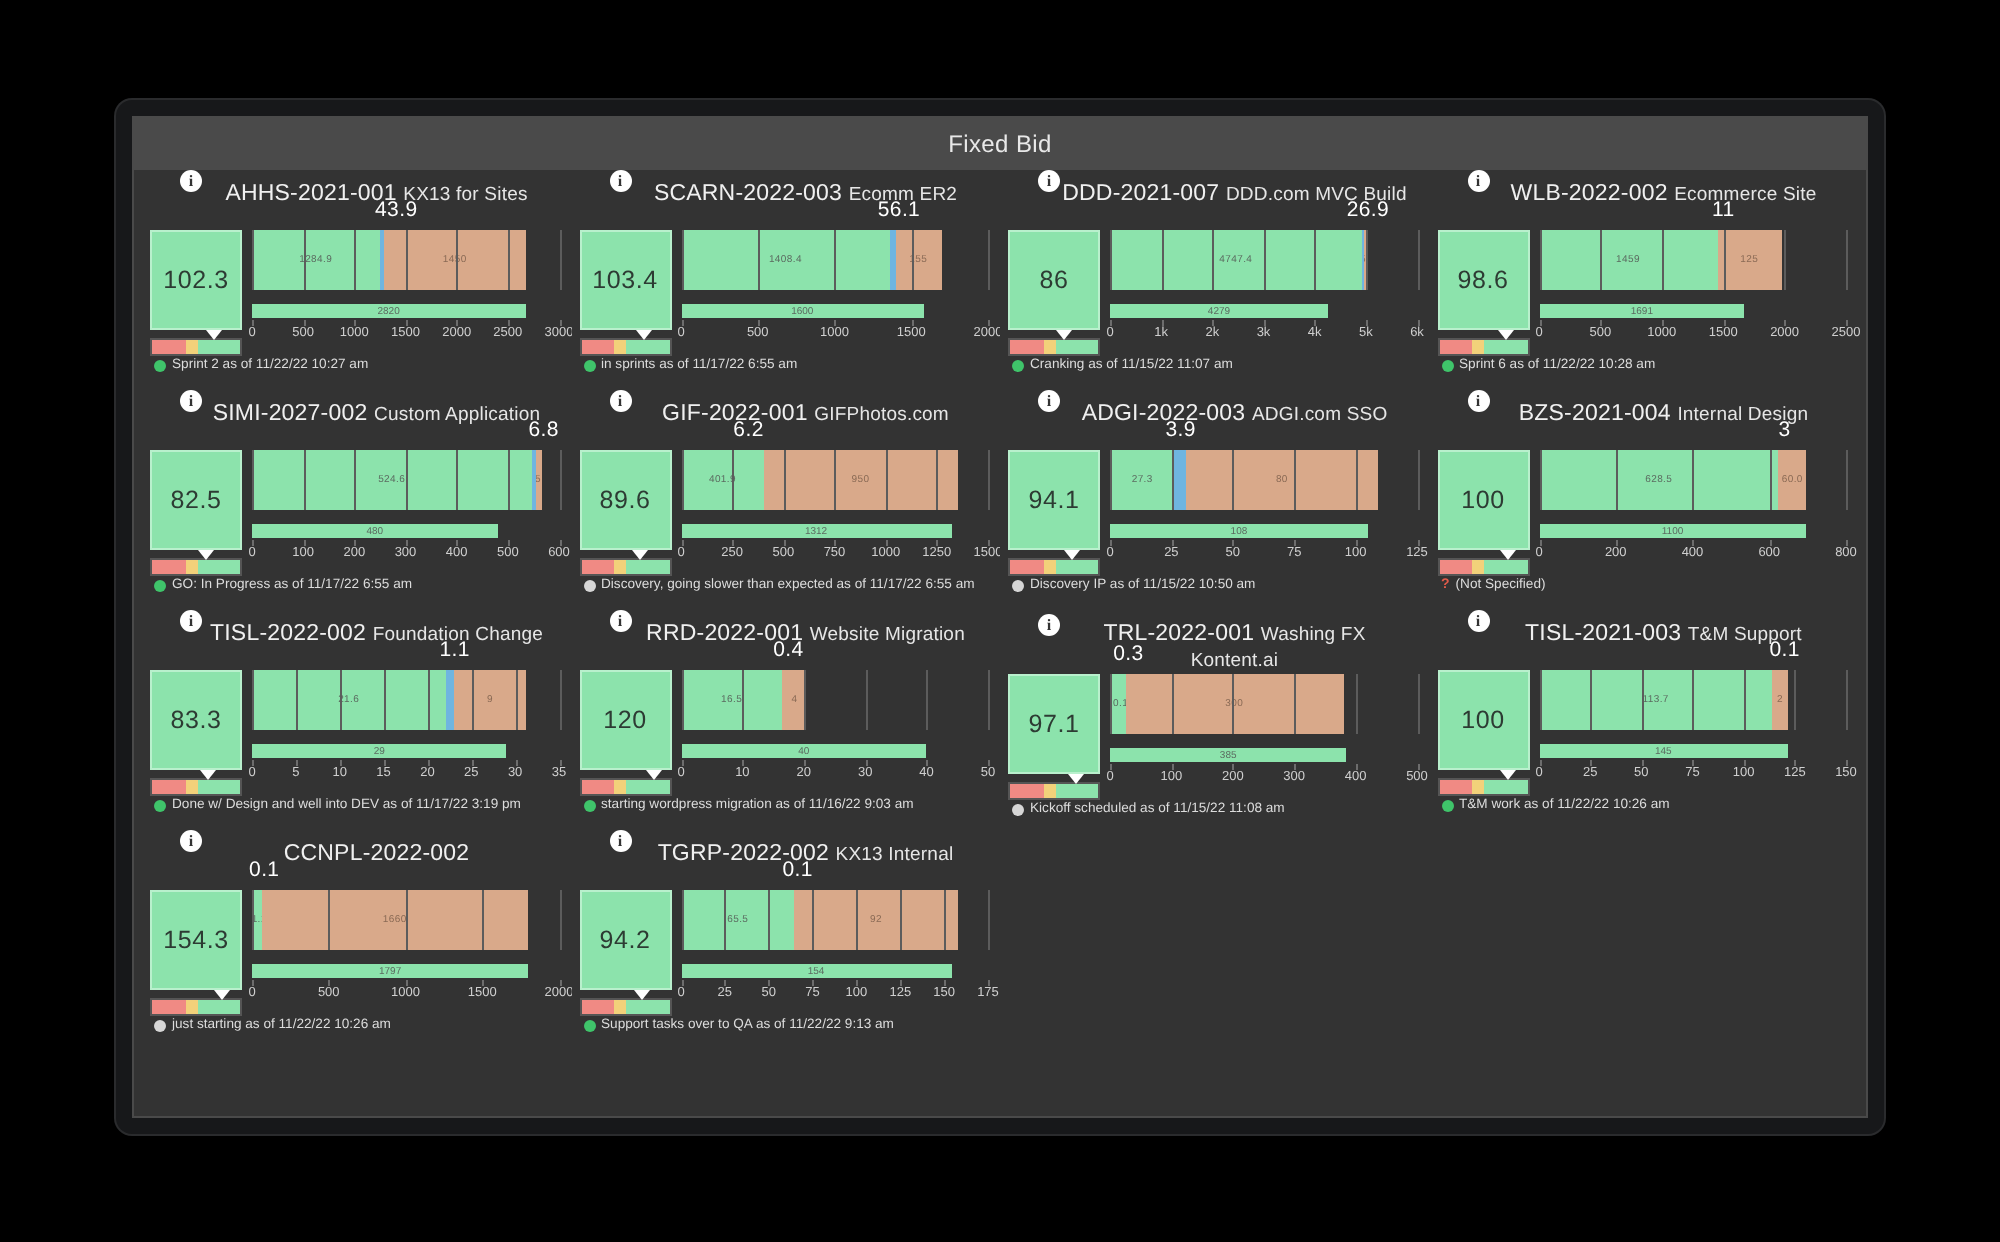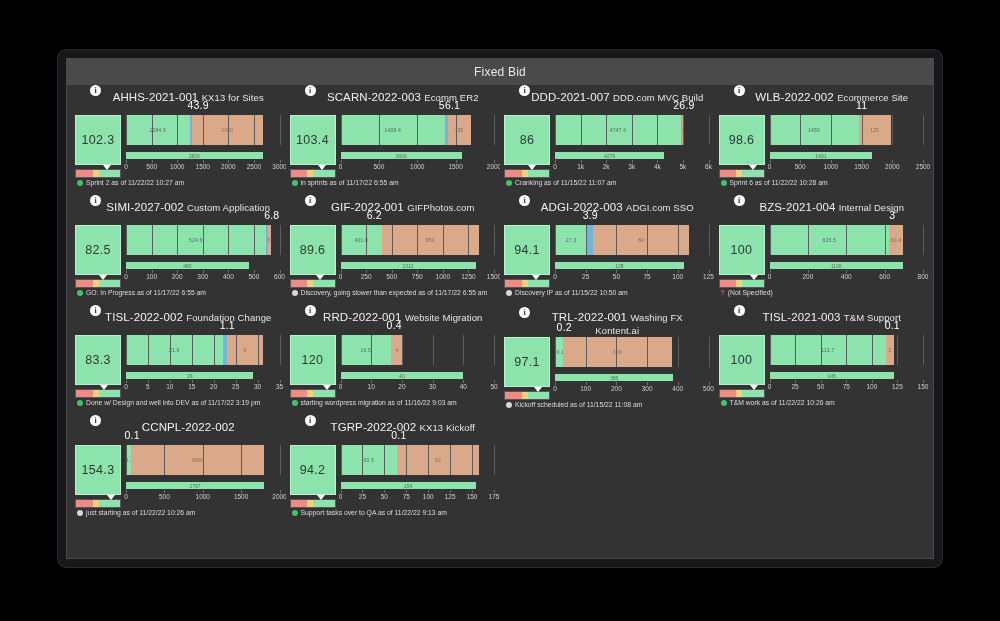--- a/index.html
+++ b/index.html
@@ -858,21 +858,21 @@
                 <div class="info-icon">i</div>
                 <div class="kpi-box">97.1</div>
                 <div class="kpi-strip">
                   <i class="ks-red"></i>
                   <i class="ks-yel"></i>
                   <i class="ks-grn"></i>
                   <div class="kpi-marker" style="left: 74%;"></div>
                 </div>
               </div>
               <div class="chart-col">
-                <div class="target-label" style="left: 6%;">0.2</div>
+                <div class="target-label" style="left: 6%;">0.3</div>
                 <div class="bars">
                   <div class="bar-main">
                     <div class="seg seg-a" style="width: 5%;">
                       <span>10.1</span>
                     </div>
                     <div class="seg seg-c" style="width: 71%;">
                       <span>300</span>
                     </div>
                   </div>
                   <div class="gridlines">
@@ -1022,21 +1022,21 @@
                   <b style="left: 100%;">2000</b>
                 </div>
               </div>
             </div>
             <div class="note">
               <span class="dot gray"></span>
               <span class="note-text">just starting as of 11/22/22 10:26 am</span>
             </div>
           </div>
           <div class="card">
-            <div class="card-title"><span>TGRP-2022-002</span> <span class="sub">KX13 Kickoff</span></div>
+            <div class="card-title"><span>TGRP-2022-002</span> <span class="sub">KX13 Internal</span></div>
             <div class="body">
               <div class="kpi-col">
                 <div class="info-icon">i</div>
                 <div class="kpi-box">94.2</div>
                 <div class="kpi-strip">
                   <i class="ks-red"></i>
                   <i class="ks-yel"></i>
                   <i class="ks-grn"></i>
                   <div class="kpi-marker" style="left: 70%;"></div>
                 </div>

